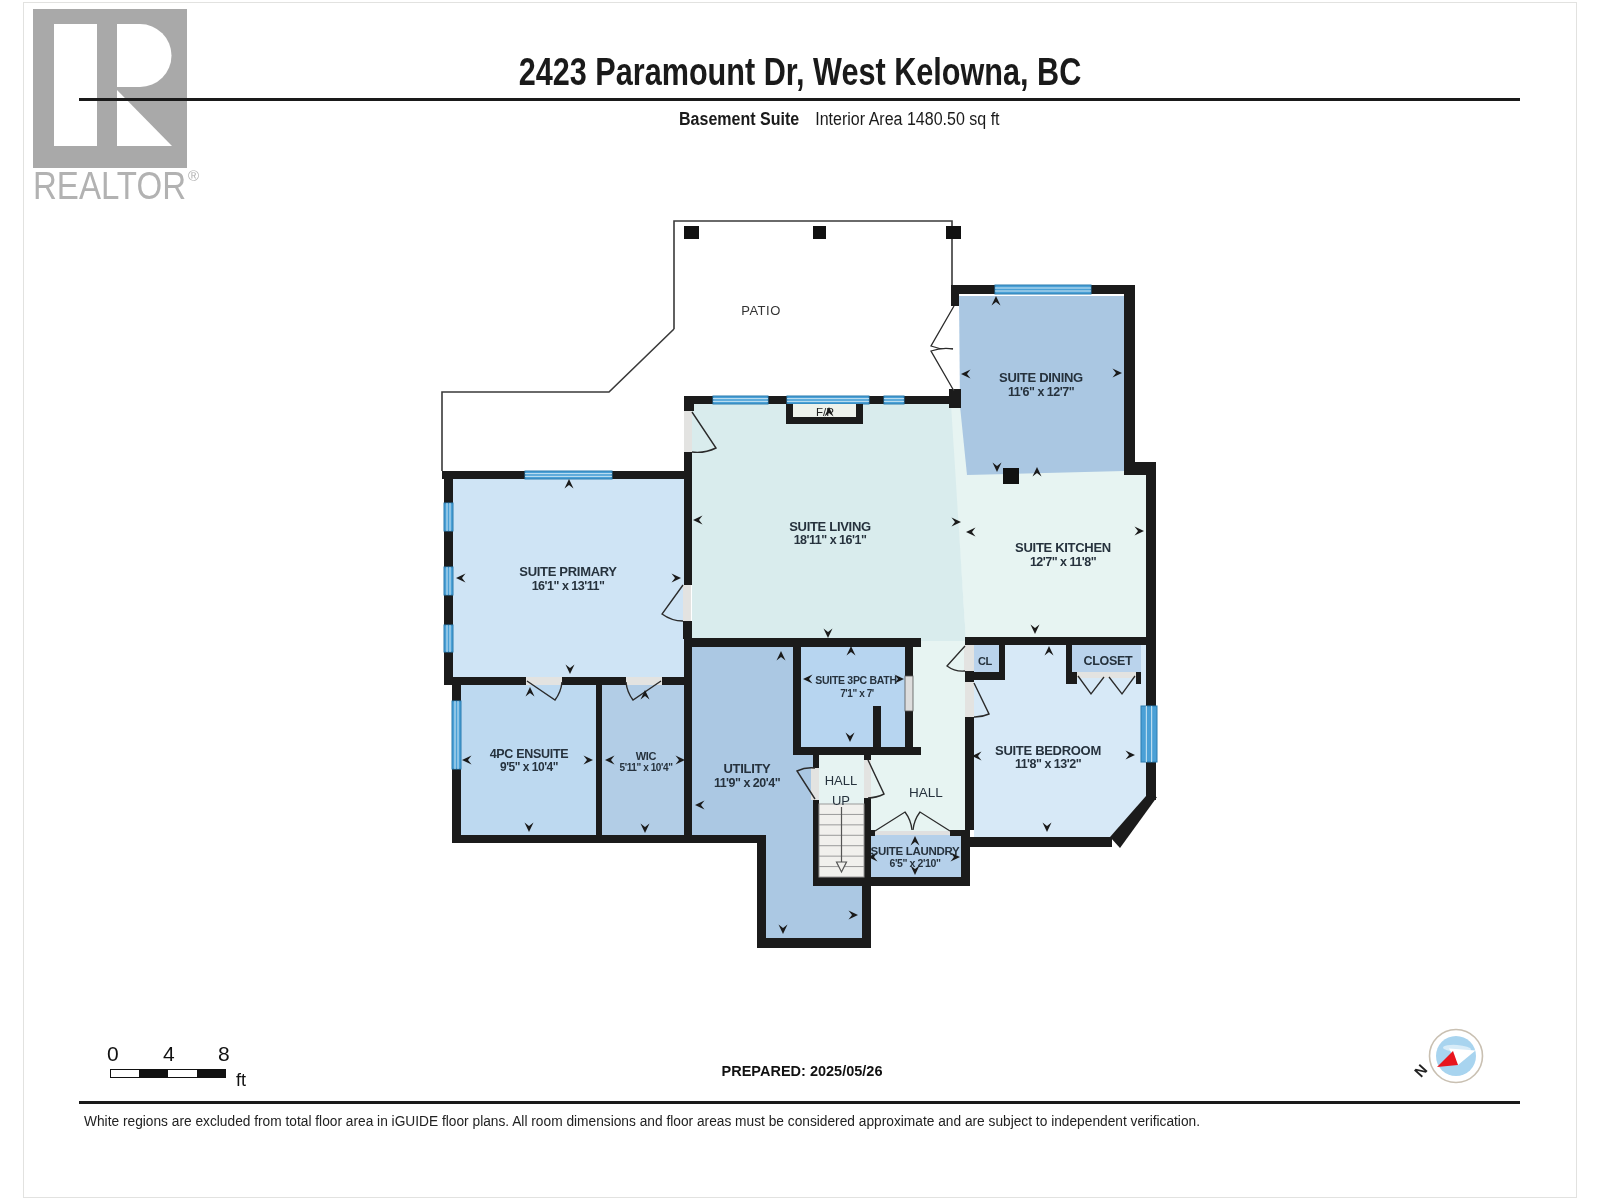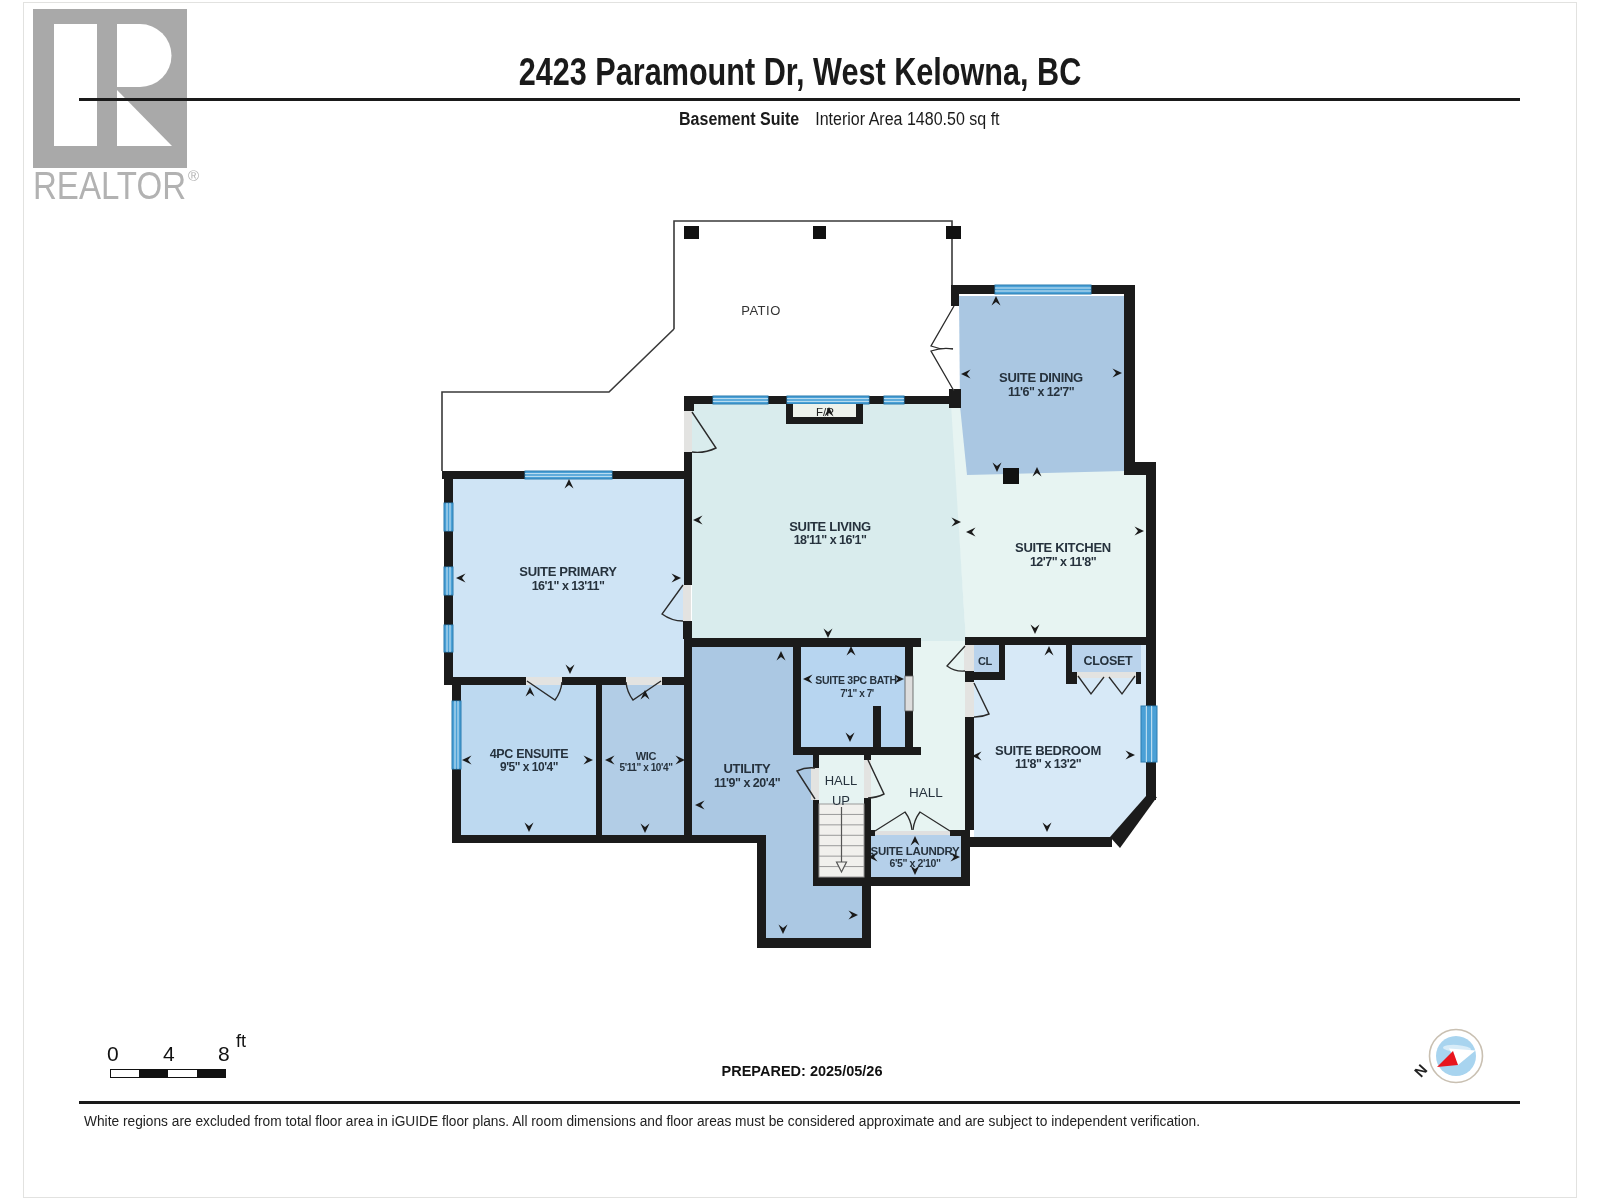--- a/index.html
+++ b/index.html
@@ -435,21 +435,21 @@
 <div class="abs" style="left:107px;top:1042px;font-size:21px;color:#111;">0</div>
 <div class="abs" style="left:163px;top:1042px;font-size:21px;color:#111;">4</div>
 <div class="abs" style="left:218px;top:1042px;font-size:21px;color:#111;">8</div>
 
 <svg class="abs" style="left:110px;top:1069px" width="135" height="14" viewBox="0 0 135 14">
 <rect x="0.5" y="0.5" width="115" height="8" fill="#ffffff" stroke="#111" stroke-width="1"></rect>
 <rect x="29" y="0.5" width="29" height="8" fill="#111"></rect>
 <rect x="87" y="0.5" width="29" height="8" fill="#111"></rect>
 </svg>
 
-<div class="abs" style="left:236px;top:1031px;font-size:18px;color:#111;">ft</div>
+<div class="abs" style="left:236px;top:1070px;font-size:18px;color:#111;">ft</div>
 
 <div class="abs" style="left:0;top:1063px;width:1604px;text-align:center;font-size:14.5px;font-weight:bold;color:#111;">PREPARED: 2025/05/26</div>
 
 <svg class="abs" style="left:1408px;top:1027px" width="96" height="60" viewBox="0 0 96 60">
 <circle cx="48" cy="29" r="26.5" fill="#ffffff" stroke="#c9c0b2" stroke-width="1.6"></circle>
 <circle cx="48" cy="29" r="20" fill="#a8d4ef"></circle>
 <ellipse cx="49" cy="21.5" rx="14" ry="3.5" fill="#ffffff" opacity="0.55" transform="rotate(4 49 21.5)"></ellipse>
 <polygon points="67.5,23.5 41,21.5 50,38" fill="#ffffff"></polygon>
 <polygon points="45,24 29,40 50,38" fill="#e8151d"></polygon>
 <text x="8" y="48" font-size="15" font-weight="bold" fill="#222" transform="rotate(-48 14 44)">N</text>

